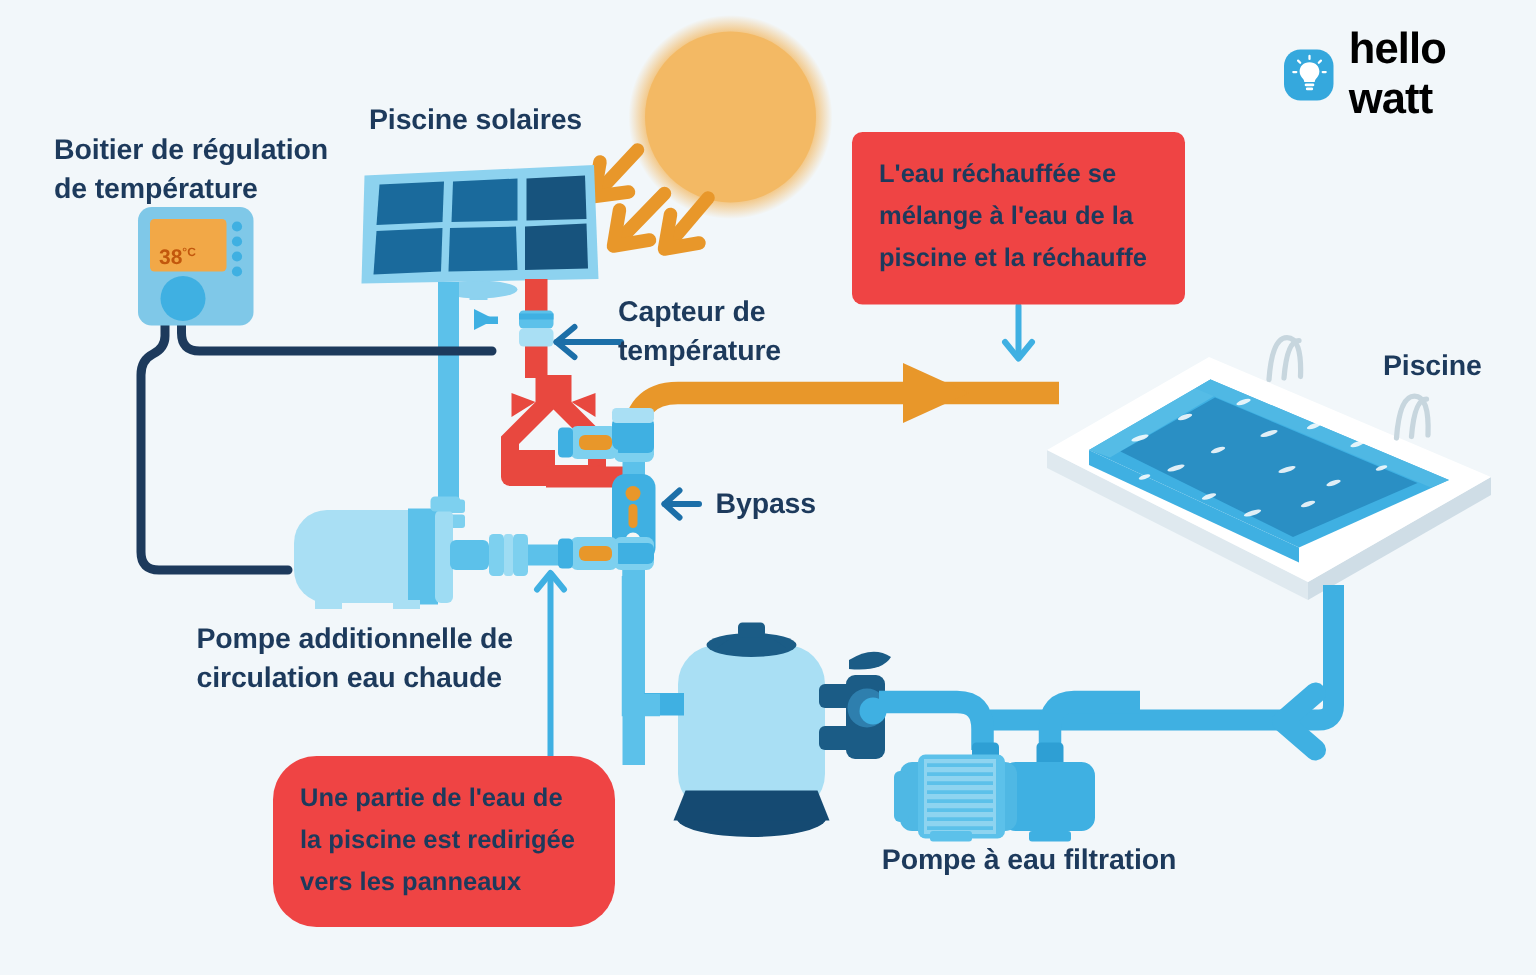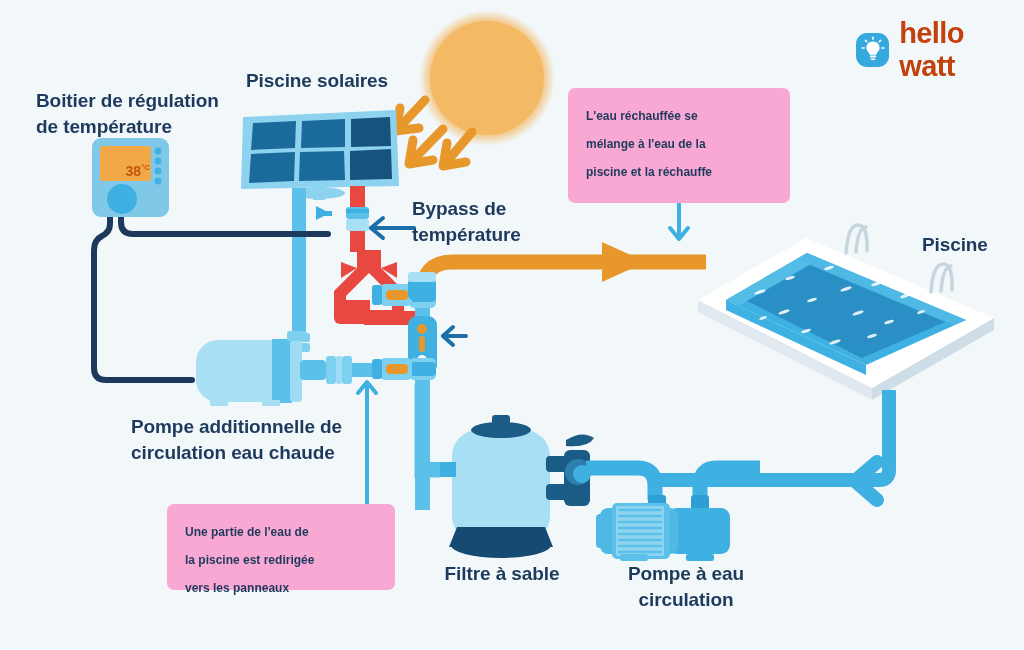--- a/index.html
+++ b/index.html
@@ -17,47 +17,47 @@
     position:absolute;
     color:#1d3a5c;
     font-weight:bold;
     font-size:19px;
     line-height:26px;
     letter-spacing:-0.1px;
     white-space:pre-line;
   }
   .callout{
     position:absolute;
-    background:#f9a8d4;
+    background:#ef4444;
     border-radius:7px;
     color:#1d3a5c;
     font-weight:bold;
-    font-size:12px;
+    font-size:17px;
     line-height:28px;
     padding:14px 18px;
     box-sizing:border-box;
     white-space:pre-line;
   }
 
   
   #logo{position:absolute;left:856px;top:17px;display:flex;align-items:center;gap:10px;}
   #logo .mark{
     width:34px;height:34px;border-radius:11px;background:#35a8dd;
     position:relative;display:block;
   }
   #logo .mark svg{position:absolute;left:0;top:0;}
   #logo .wordmark{
-    color:#c2410c;font-size:29px;font-weight:bold;letter-spacing:-0.6px;
+    color:#000000;font-size:29px;font-weight:bold;letter-spacing:-0.6px;
     font-family:"Liberation Sans", sans-serif;
   }
 
   
   #thermo-temp{
     position:absolute;left:106px;top:163px;width:44px;
-    text-align:right;color:#c2570d;font-size:14px;font-weight:bold;
+    text-align:left;color:#c2570d;font-size:14px;font-weight:bold;
   }
   #thermo-temp sup{font-size:8px;}
 </style>
 </head>
 <body>
 
 <div id="stage">
 
   <svg width="1024" height="650" viewBox="0 0 1024 650">
     <defs>
@@ -335,34 +335,34 @@
 
   <div id="thermo-temp">
     <span>38</span><sup>°C</sup>
   </div>
 
   <div class="lbl" style="left:36px;top:88px;width:220px;">Boitier de régulation
 de température</div>
 
   <div class="lbl" style="left:246px;top:68px;width:220px;">Piscine solaires</div>
 
-  <div class="lbl" style="left:412px;top:196px;width:170px;">Bypass de
+  <div class="lbl" style="left:412px;top:196px;width:170px;">Capteur de
 température</div>
 
+  <div class="lbl" style="left:477px;top:324px;width:120px;">Bypass</div>
 
   <div class="lbl" style="left:898px;top:232px;width:120px;margin-left:24px;">Piscine</div>
 
   <div class="lbl" style="left:131px;top:414px;width:222px;text-align:left;">Pompe additionnelle de
 circulation eau chaude</div>
 
-  <div class="lbl" style="left:437px;top:561px;width:130px;text-align:center;">Filtre à sable</div>
-
-  <div class="lbl" style="left:586px;top:561px;width:200px;text-align:center;">Pompe à eau circulation</div>
+
+  <div class="lbl" style="left:586px;top:561px;width:200px;text-align:center;">Pompe à eau filtration</div>
 
   <div class="callout" style="left:568px;top:88px;width:222px;height:115px;">L'eau réchauffée se
 mélange à l'eau de la
 piscine et la réchauffe</div>
 
-  <div class="callout" style="left:167px;top:504px;width:228px;height:86px;">Une partie de l'eau de
+  <div class="callout" style="left:182px;top:504px;width:228px;height:114px;border-radius:29px;">Une partie de l'eau de
 la piscine est redirigée
 vers les panneaux</div>
 
 </div>
 
 </body></html>

